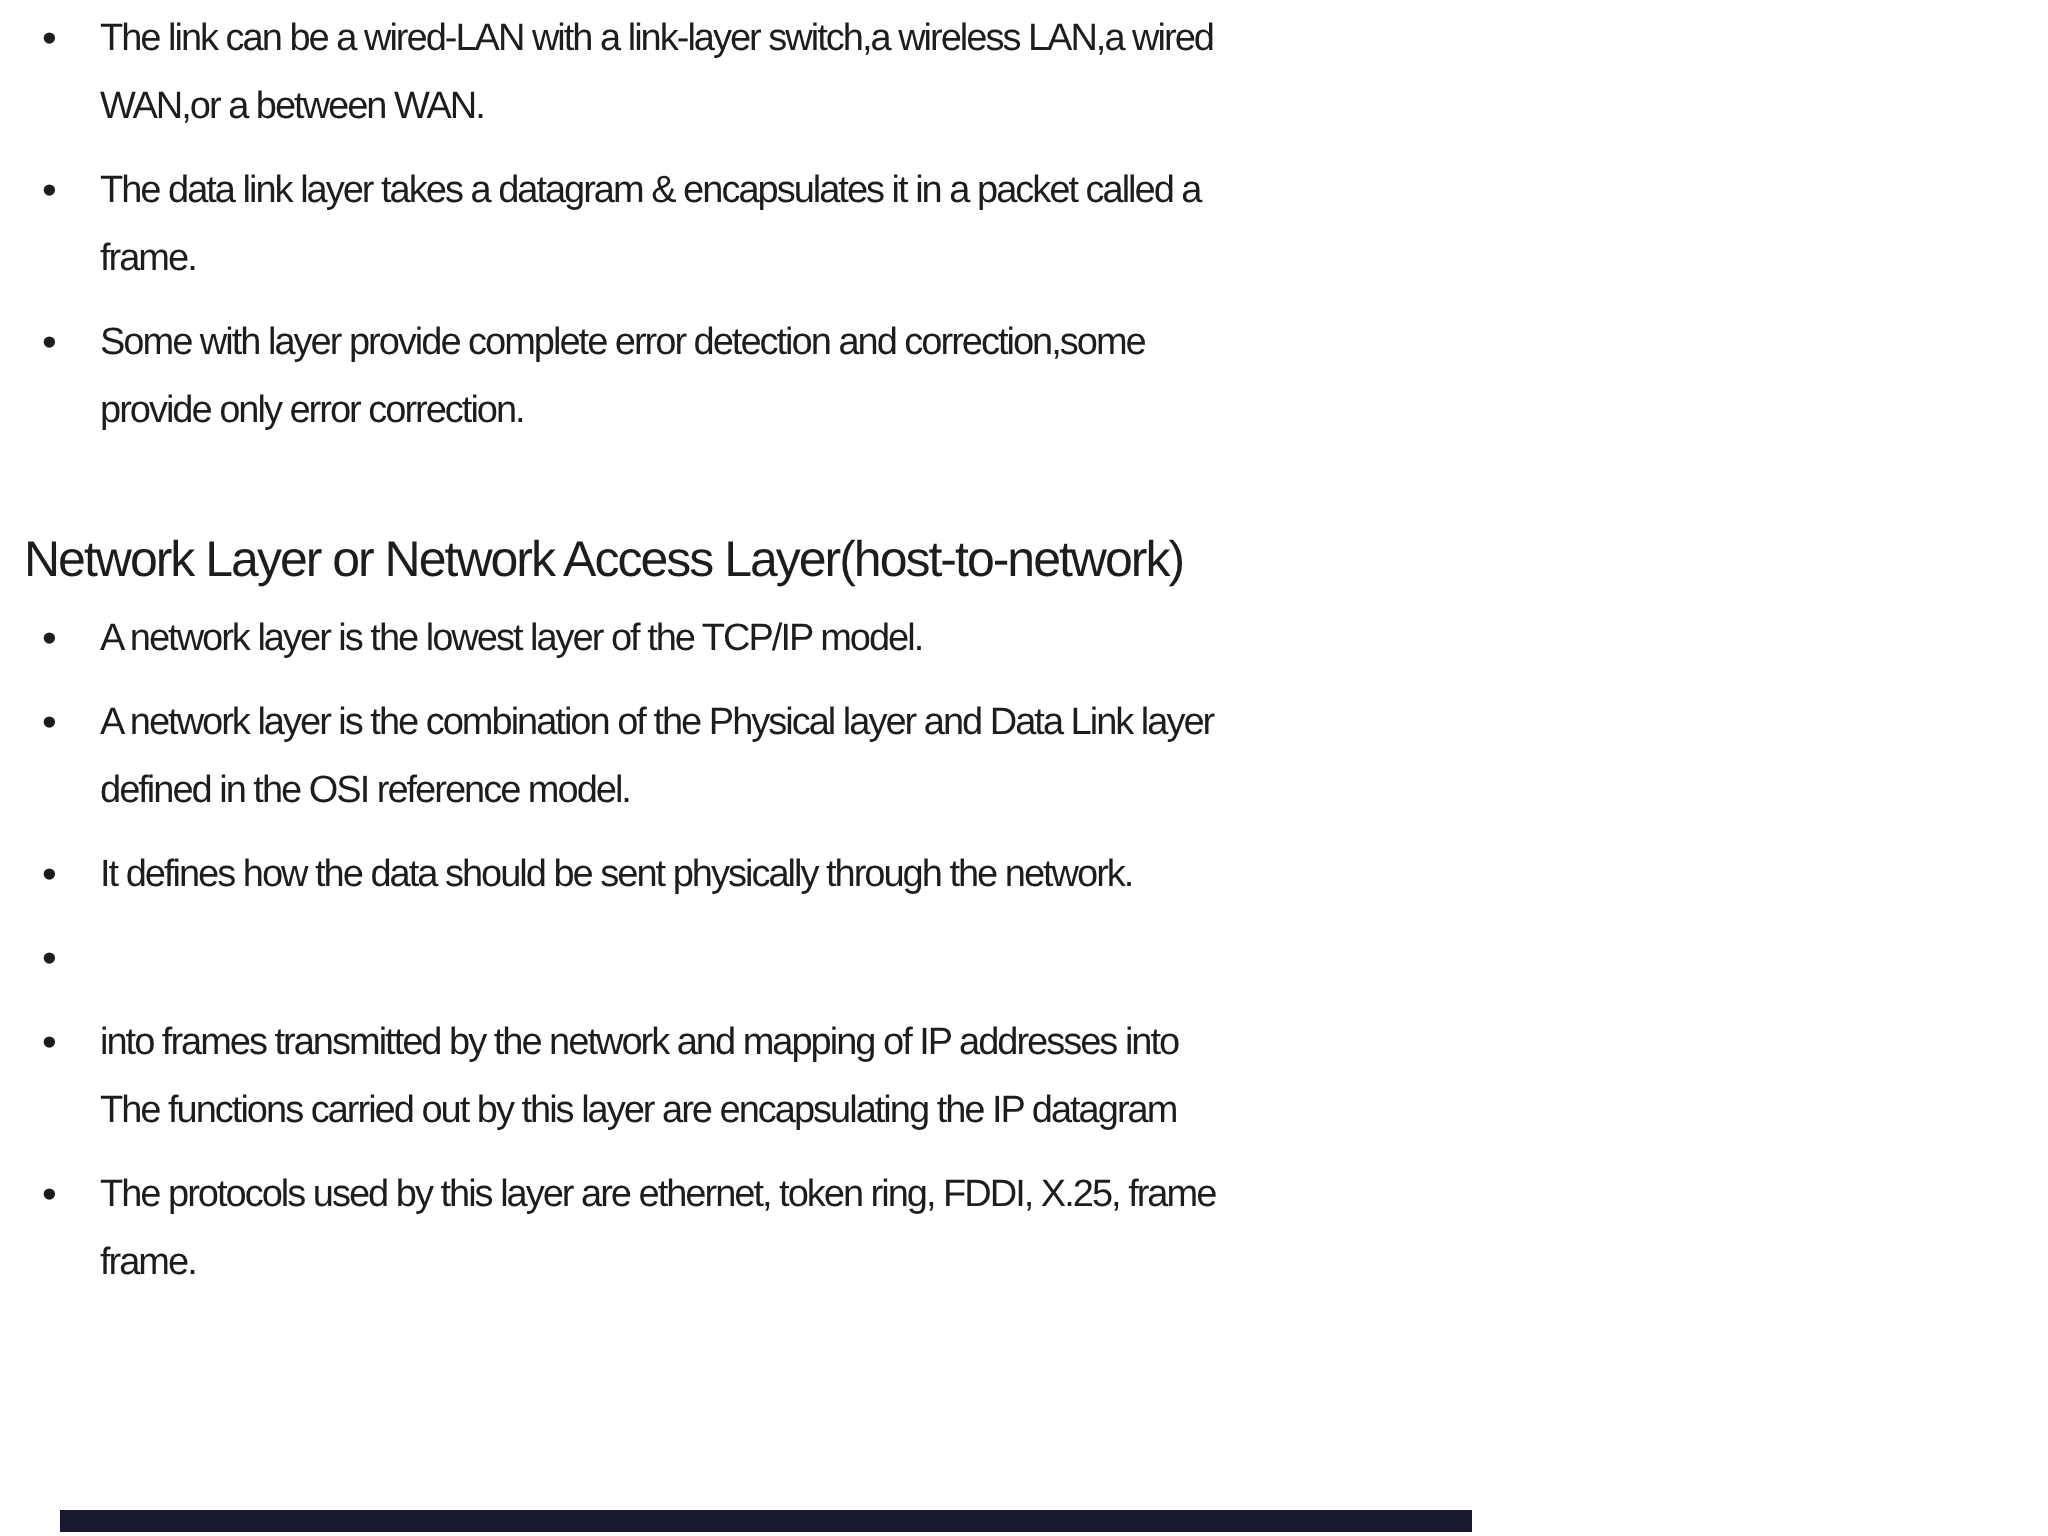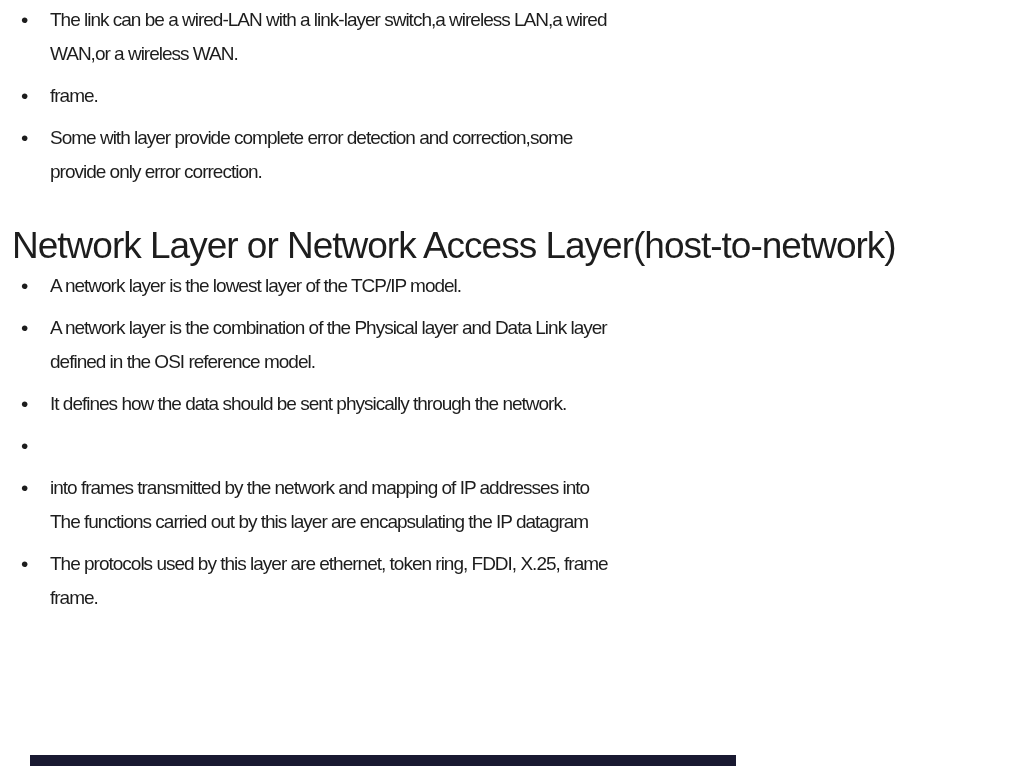--- a/index.html
+++ b/index.html
@@ -42,21 +42,21 @@
     min-width: 0;
   }
   .line {
     font-size: 19px;
     line-height: 34px;
     letter-spacing: -1px;
     white-space: nowrap;
   }
   .free-heading {
     margin: 40px 0 6px 12px;
-    font-size: 37px;
+    font-size: 25px;
     line-height: 34px;
     letter-spacing: -1px;
     white-space: nowrap;
   }
   .bottom-bar {
     position: absolute;
     left: 30px;
     top: 755px;
     width: 706px;
     height: 11px;
@@ -66,26 +66,27 @@
 </head>
 <body>
 
 <div class="slide" style="background: rgb(255, 255, 255); color: rgb(29, 29, 29);">
   <div class="content">
       <ul class="bullets">
         <li class="bullet-item">
           <span class="dot">•</span>
           <div class="lines">
             <div class="line">The link can be a wired-LAN with a link-layer switch,a wireless LAN,a wired</div>
-            <div class="line">WAN,or a wireless WAN.</div>
+            <div class="line">WAN,or a between WAN.</div>
           </div>
         </li>
         <li class="bullet-item">
           <span class="dot">•</span>
           <div class="lines">
+            <div class="line">The data link layer takes a datagram &amp; encapsulates it in a packet called a</div>
             <div class="line">frame.</div>
           </div>
         </li>
         <li class="bullet-item">
           <span class="dot">•</span>
           <div class="lines">
             <div class="line">Some with layer provide complete error detection and correction,some</div>
             <div class="line">provide only error correction.</div>
           </div>
         </li>

